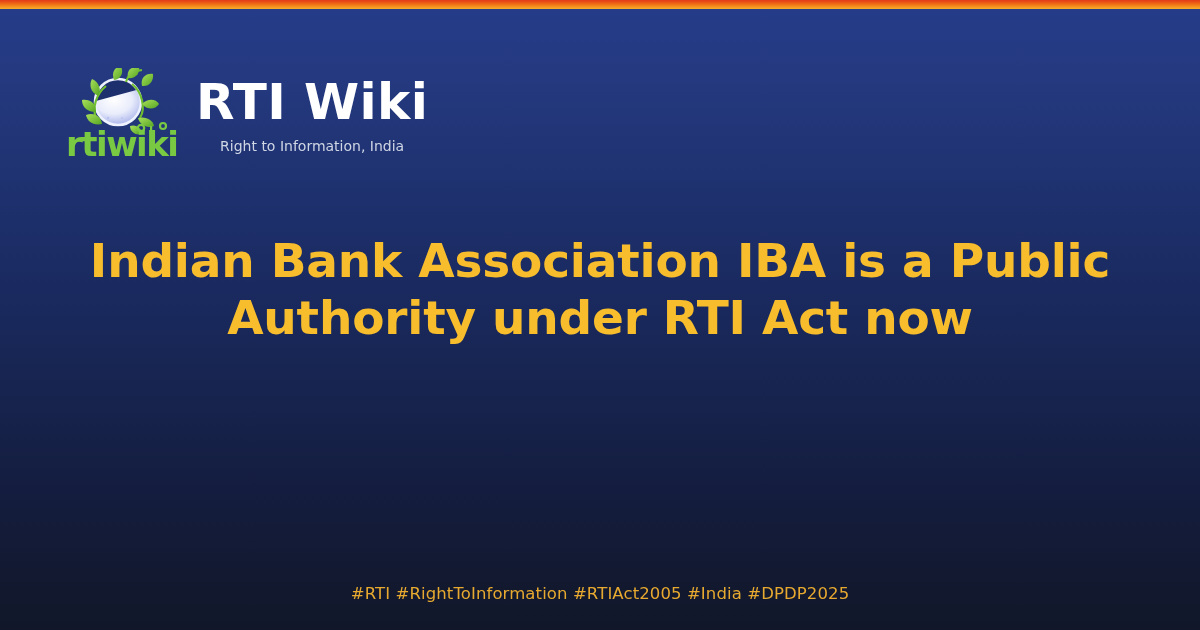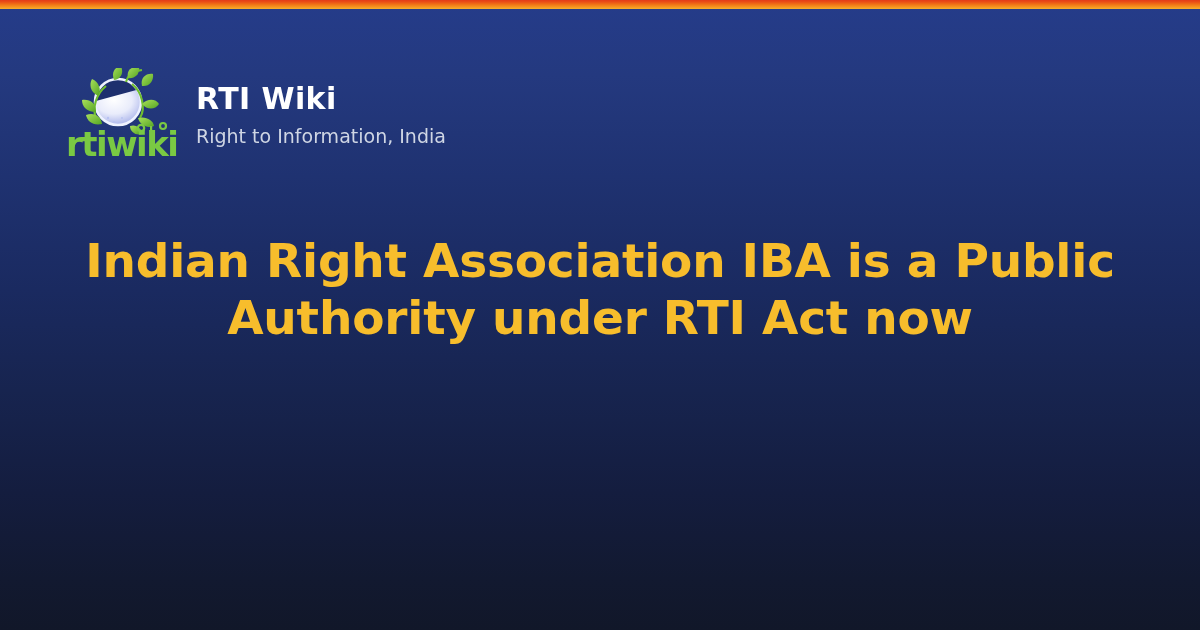--- a/index.html
+++ b/index.html
@@ -39,31 +39,32 @@
     align-items:center;
     gap:18px;
   }
   .logo {
     width:116px; height:92px;
     flex:0 0 auto;
     display:block;
   }
   .brandtext { padding-top:2px; }
   .brand-title {
-    font-size:30px;
+    font-size:50px;
     font-weight:bold;
     color:#ffffff;
     line-height:1.05;
     letter-spacing:0.4px;
   }
   .brand-sub {
-    font-size:19px;
+    font-size:14px;
     color:#cfd6e4;
     line-height:1.1;
     margin-top:11px;
+    text-align:center;
   }
   
   .headline {
     position:absolute;
     left:0; right:0;
     top:232px;
     text-align:center;
     padding:0 60px;
     font-size:47px;
     font-weight:bold;
@@ -151,18 +152,19 @@
       <rect x="88" y="58" width="2.2" height="10" fill="#7ac943"></rect>
     </svg>
 
     <div class="brandtext">
       <div class="brand-title">RTI Wiki</div>
       <div class="brand-sub">Right to Information, India</div>
     </div>
 
   </div>
 
-  <div class="headline">Indian Right Association IBA is a Public Authority under RTI Act now</div>
+  <div class="headline">Indian Bank Association IBA is a Public Authority under RTI Act now</div>
 
   <div class="footer">
+    <div class="tags">#RTI #RightToInformation #RTIAct2005 #India #DPDP2025</div>
   </div>
 
 </div>
 
 </body></html>

